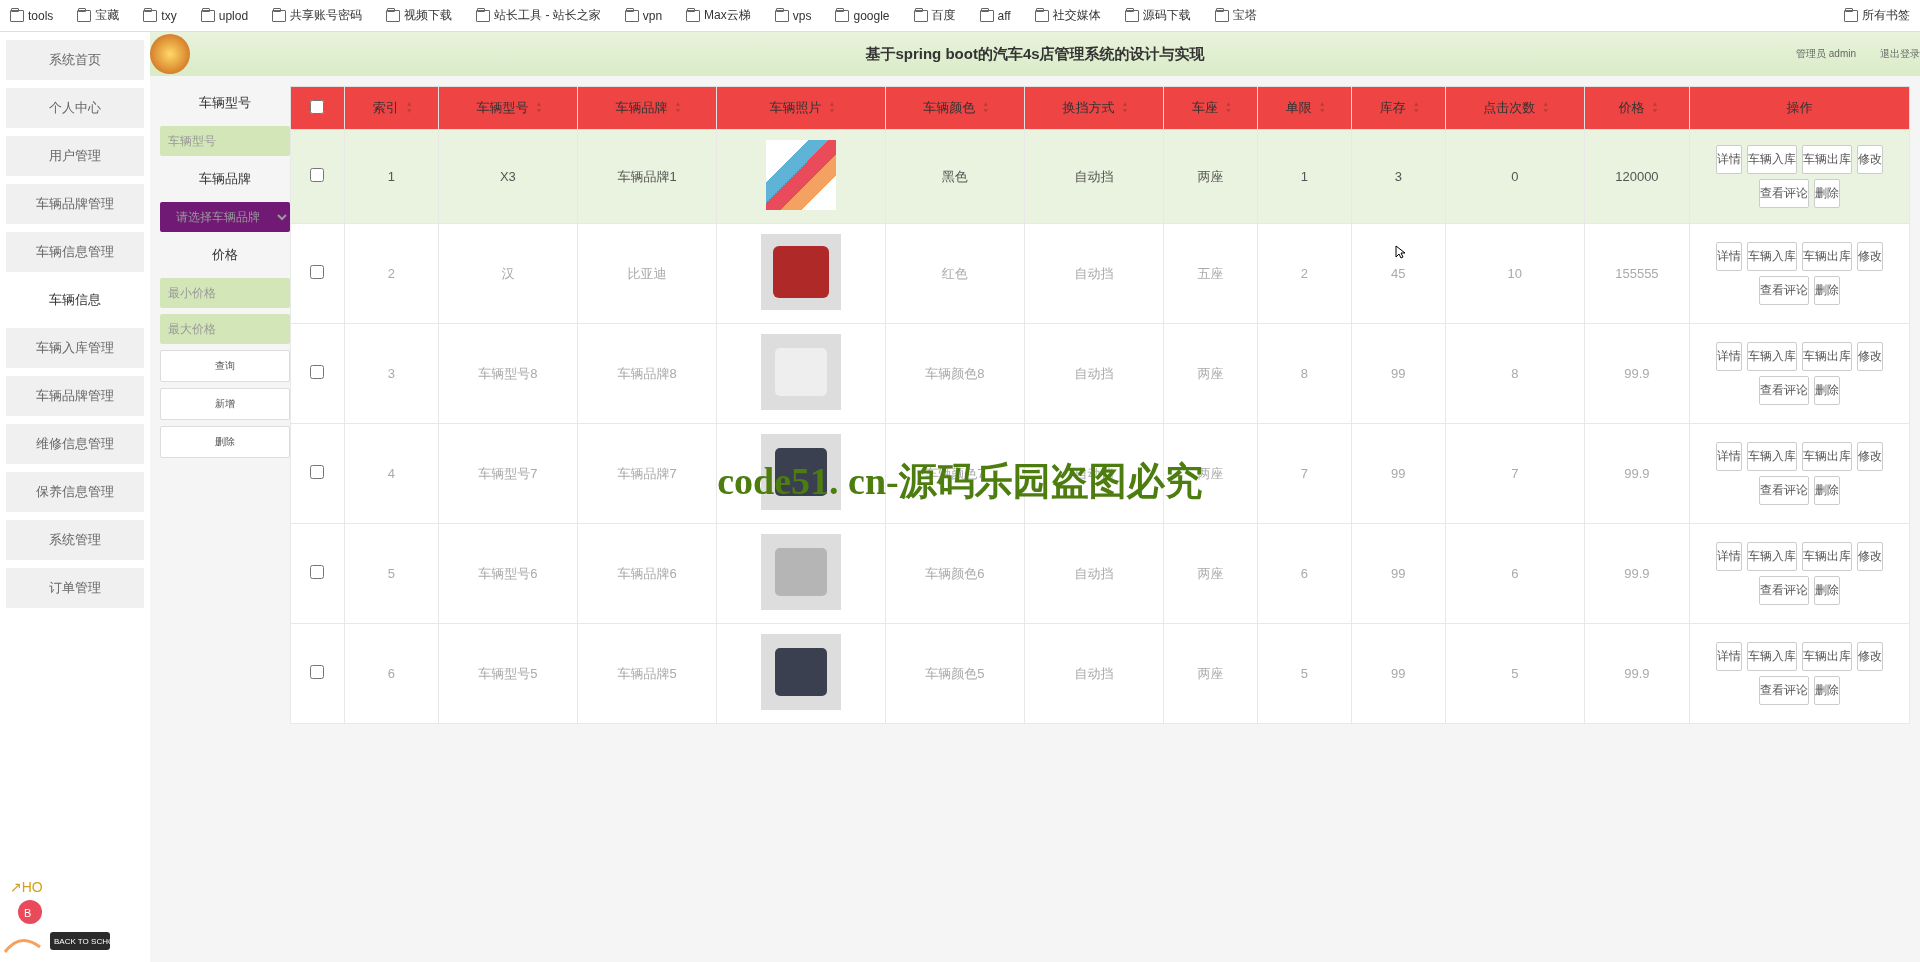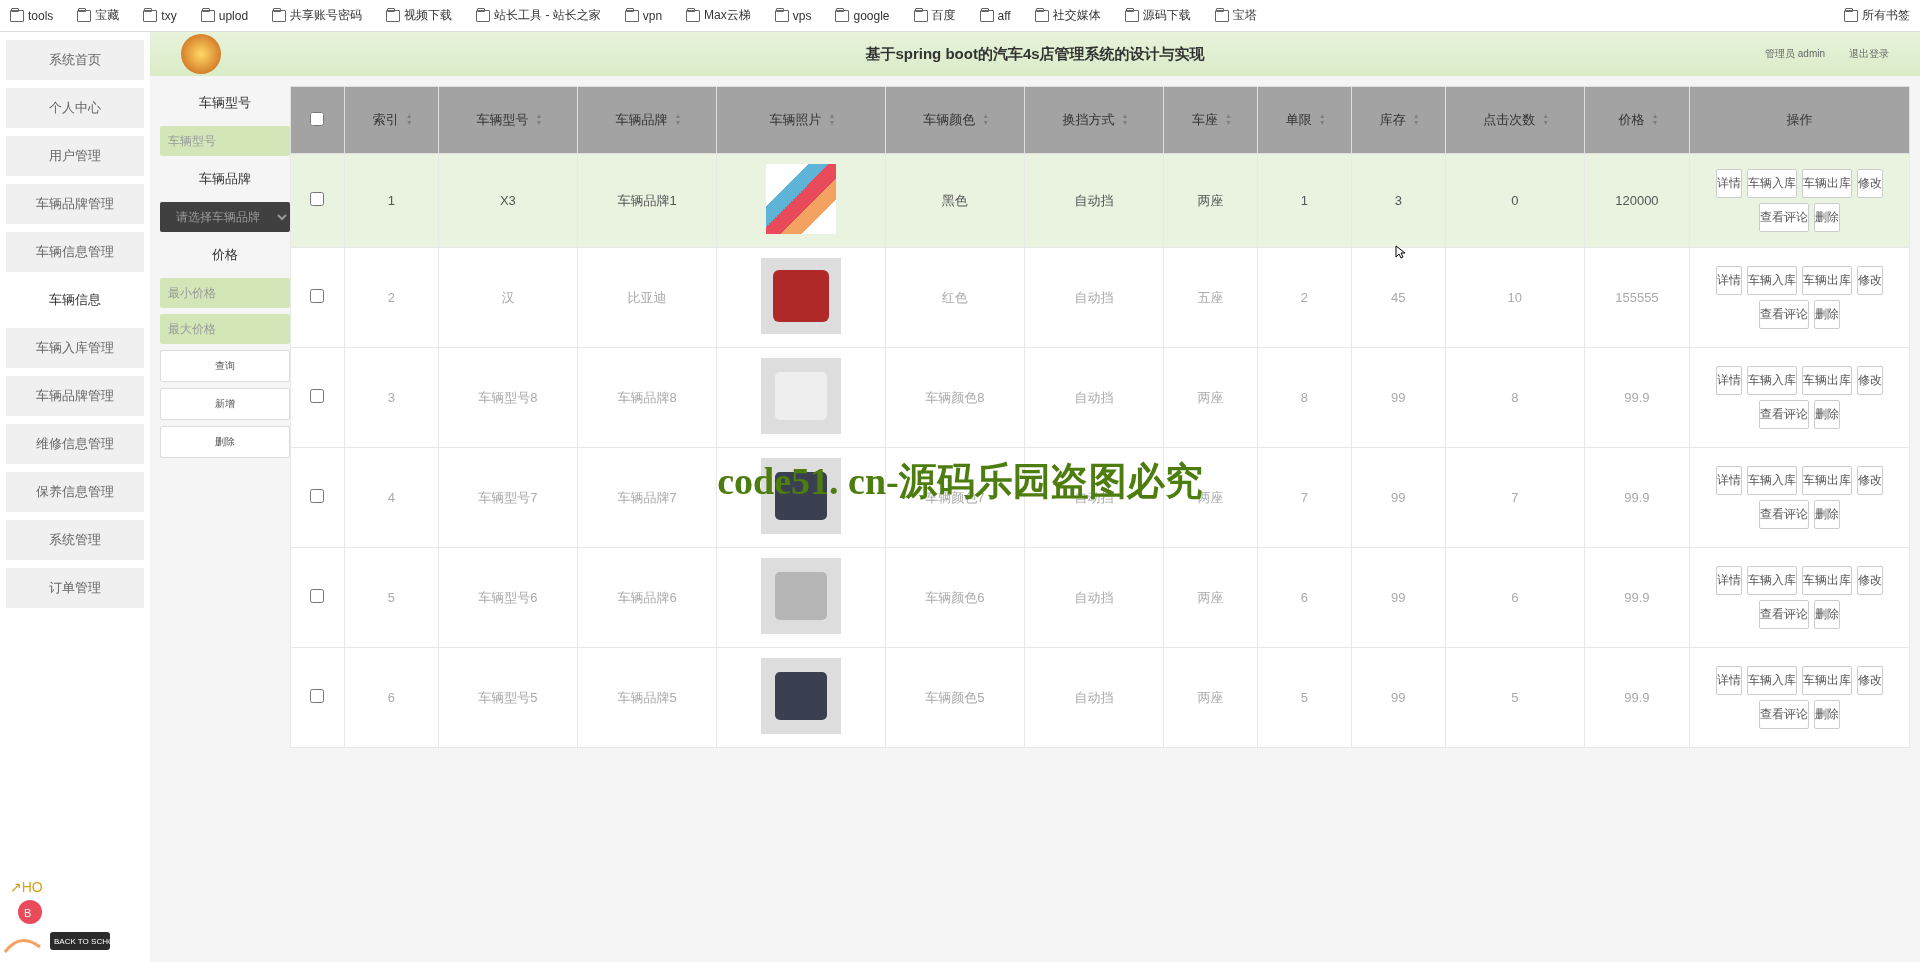--- a/index.html
+++ b/index.html
@@ -8,38 +8,38 @@
 .bookmark-bar .bm{display:flex;align-items:center;gap:4px;color:#333;cursor:pointer;font-size:12px}
 .bookmark-bar .bm-right{margin-left:auto}
 .folder-icon{width:14px;height:12px;border:1px solid #666;border-radius:1px;position:relative}
 .folder-icon:before{content:"";position:absolute;top:-3px;left:0;width:6px;height:2px;border:1px solid #666;border-radius:1px 1px 0 0}
 .layout{display:flex;height:calc(100vh - 32px)}
 .sidebar{width:150px;background:#fff;display:flex;flex-direction:column;gap:8px;padding:8px 6px;position:relative}
 .nav-item{background:#f0f0f0;height:40px;display:flex;align-items:center;justify-content:center;gap:6px;color:#666;cursor:pointer;font-size:13px}
 .nav-item.active{background:#fff;color:#333;font-weight:500}
 .decor{position:absolute;bottom:0;left:0;width:140px;height:100px;pointer-events:none}
 .main{flex:1;display:flex;flex-direction:column;overflow:hidden}
-.header{height:44px;background:linear-gradient(#e8f3db,#d9ebc7);display:flex;align-items:center;padding:0 31px;position:relative}
+.header{height:44px;background:linear-gradient(#e8f3db,#d9ebc7);display:flex;align-items:center;padding:0 0;position:relative}
 .header-logo{width:40px;height:40px;border-radius:50%;background:radial-gradient(circle,#ffd966,#c55a11);margin-right:10px}
 .header-title{position:absolute;left:50%;transform:translateX(-50%);font-weight:700;font-size:15px;color:#333}
 .header-right{margin-left:auto;display:flex;gap:24px;color:#666;font-size:10px}
 .header-right span{cursor:pointer}
 .content{flex:1;padding:10px;overflow:auto}
 .breadcrumb{background:#fff;padding:12px 16px;border-radius:3px;margin-bottom:12px;font-size:13px;color:#666}
 .breadcrumb .sep{margin:0 6px}
 .panel{display:flex;gap:0}
 .filter-col{width:130px;display:flex;flex-direction:column;gap:6px}
 .filter-label{text-align:center;padding:8px 0;font-size:13px;color:#333}
 .filter-input{height:30px;background:#d2e6b8;border:none;border-radius:2px;padding:0 8px;font-size:12px;color:#888}
 .filter-input::placeholder{color:#999}
-.filter-select{height:30px;background:#404040;border:none;border-radius:2px;padding:0 12px;font-size:12px;color:#999}
+.filter-select{height:30px;background:#701a75;border:none;border-radius:2px;padding:0 12px;font-size:12px;color:#999}
 .filter-btn{height:32px;background:#fff;border:1px solid #ddd;border-radius:2px;cursor:pointer;font-size:10px;color:#555}
 .table-wrap{flex:1;background:#fff;overflow:auto;position:relative}
 table{width:100%;border-collapse:collapse}
-th{background:#a3a3a3;padding:24px 8px;text-align:center;font-weight:500;font-size:13px;color:#333;border:1px solid #e0e0e0;position:relative}
+th{background:#ef4444;padding:12px 8px;text-align:center;font-weight:500;font-size:13px;color:#333;border:1px solid #e0e0e0;position:relative}
 th .sort{display:inline-block;width:8px;height:12px;margin-left:3px;opacity:.3}
 th .sort:before{content:"▲";position:absolute;font-size:7px}
 th .sort:after{content:"▼";position:absolute;font-size:7px;margin-top:7px}
 td{padding:10px 8px;text-align:center;border:1px solid #e8e8e8;font-size:13px;color:#555;vertical-align:middle}
 tr:first-child td{background:#eaf3df}
 tr.dim td{color:#aaa}
 .chk{width:14px;height:14px;cursor:pointer}
 .img-stripe{width:70px;height:70px;background:linear-gradient(135deg,#fff 0%,#fff 30%,#5eb3d6 30%,#5eb3d6 45%,#e94b5a 45%,#e94b5a 60%,#f4a261 60%,#f4a261 75%,#fff 75%);display:inline-block}
 .img-car{width:80px;height:76px;display:inline-block;background:#ddd;position:relative;overflow:hidden}
 .img-car.red:after{content:"";position:absolute;inset:12px;background:#b02929;border-radius:6px}

